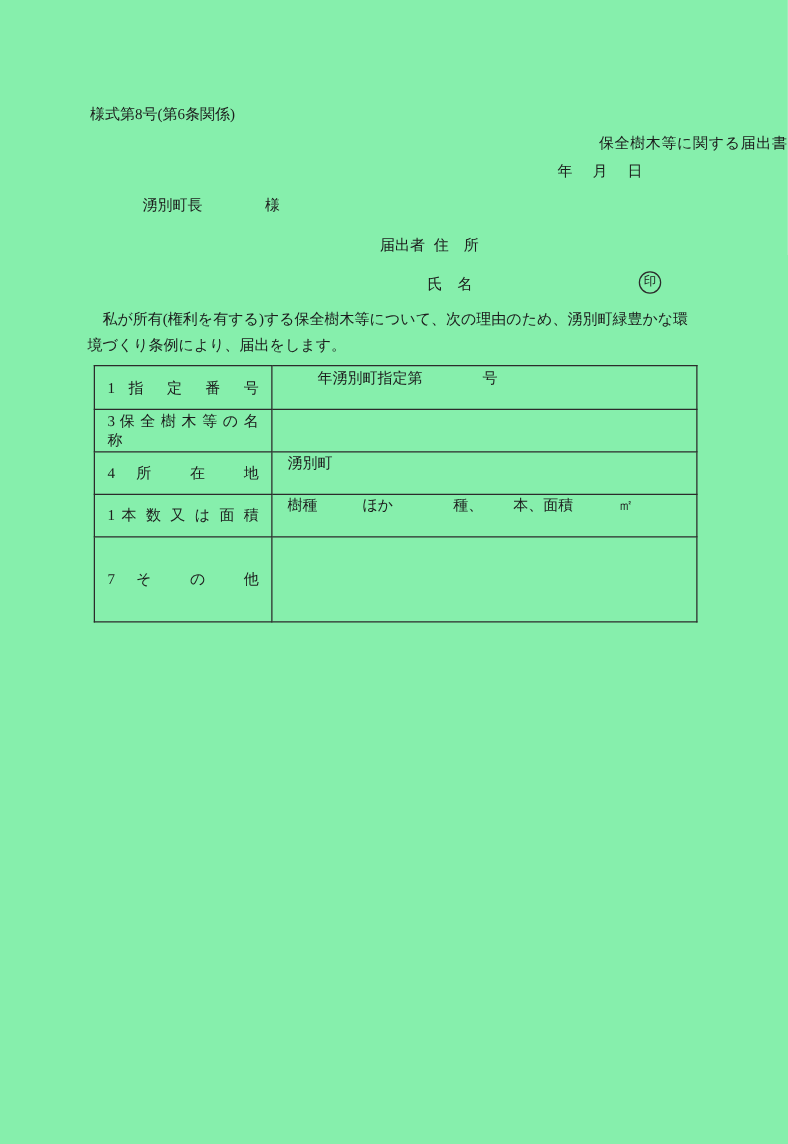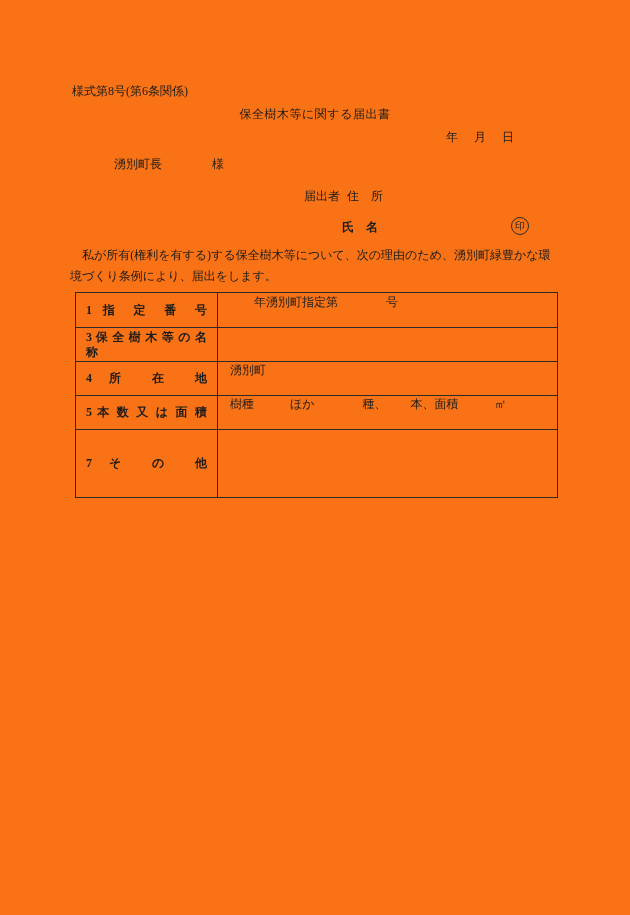--- a/index.html
+++ b/index.html
@@ -5,36 +5,36 @@
   html, body { margin: 0; padding: 0; }
   body {
     font-family: "Liberation Serif", "DejaVu Serif", serif;
     background: #e8e8e8;
   }
   .page {
     position: relative;
     width: 630px;
     height: 915px;
     margin: 0 auto;
-    background: #f97316;
+    background: #86efac;
     color: #1c1c1c;
     font-size: 12px;
     line-height: 15px;
     overflow: hidden;
   }
   .abs { position: absolute; white-space: pre; }
 
   .form-number { left: 72px; top: 84px; }
-  .form-title  { left: 0; top: 107px; width: 630px; text-align: center; letter-spacing: 0.5px; white-space: pre; }
+  .form-title  { left: 0; top: 107px; width: 630px; text-align: right; letter-spacing: 0.5px; white-space: pre; }
   .date-top    { left: 446px; top: 130px; letter-spacing: 2px; }
   .addressee   { left: 114px; top: 157px; }
   .addressee .honorific { margin-left: 50px; }
   .declarant   { left: 304px; top: 189px; }
   .declarant .field-label { margin-left: 7px; }
-  .name-line   { left: 342px; top: 220px; font-weight: bold; }
+  .name-line   { left: 342px; top: 220px; }
   .seal {
     position: absolute;
     left: 511px; top: 217px;
     width: 16px; height: 16px;
     border: 1px solid #2b2b2b;
     border-radius: 50%;
     font-size: 10px; line-height: 16px;
     text-align: center;
   }
   .para-line1 { left: 70px; top: 248px; }
@@ -53,21 +53,20 @@
     border: 1px solid #2b2b2b;
     vertical-align: middle;
     overflow: hidden;
   }
   .form-table col.c1 { width: 142px; }
   .form-table col.c2 { width: 340px; }
   .form-table td.lbl {
     padding: 0 10px;
     text-align: justify;
     text-align-last: justify;
-    font-weight: bold;
   }
   .form-table td.val {
     padding: 0 4px 16px 12px;
     white-space: pre;
   }
   .r-std  { height: 34px; }
   .r-std1 { height: 35px; }
   .r-tall { height: 97px; }
   .r-mid  { height: 68px; }
 </style>
@@ -105,21 +104,21 @@
       </tr>
       <tr class="r-std">
         <td class="lbl">3 保 全 樹 木 等 の 名 称</td>
         <td class="val"></td>
       </tr>
       <tr class="r-std">
         <td class="lbl">4 所 在 地</td>
         <td class="val">湧別町</td>
       </tr>
       <tr class="r-std">
-        <td class="lbl">5 本 数 又 は 面 積</td>
+        <td class="lbl">1 本 数 又 は 面 積</td>
         <td class="val">樹種　　　ほか　　　　種、　　本、面積　　　㎡</td>
       </tr>
       <tr class="r-mid">
         <td class="lbl">7 そ の 他</td>
         <td class="val"></td>
       </tr>
     </tbody>
   </table>
 
 </div>

